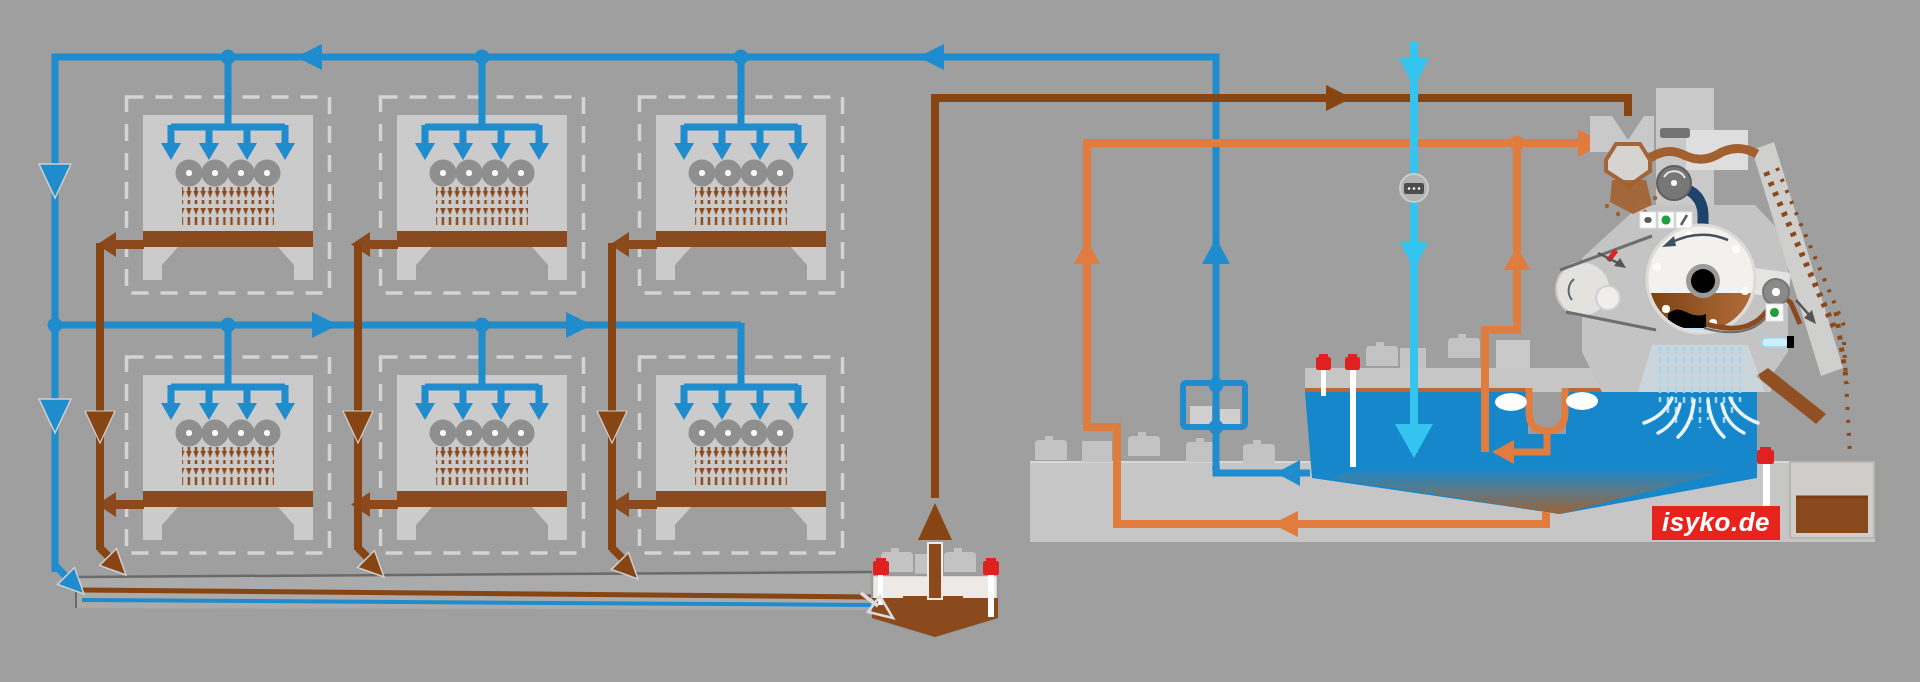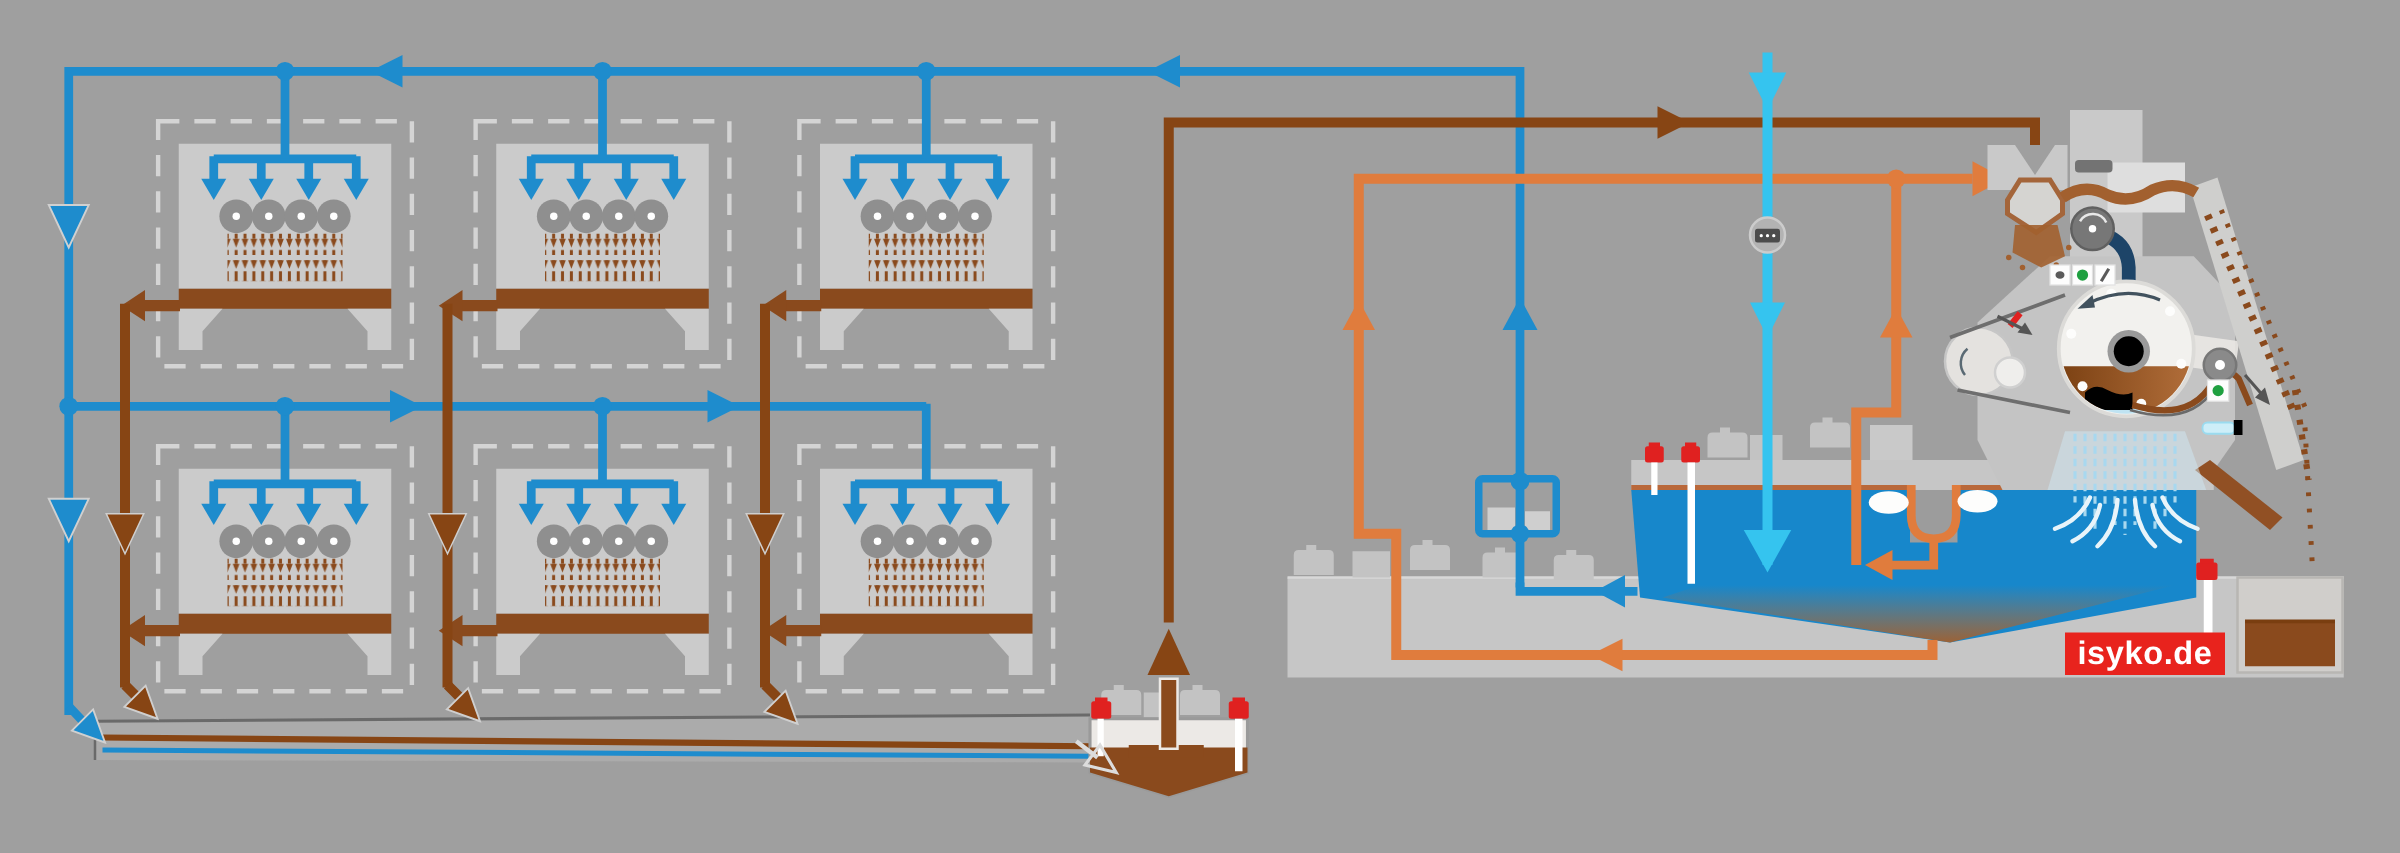--- a/index.html
+++ b/index.html
@@ -4,21 +4,21 @@
 <title>Diagram</title>
 <style>
   :root{
     --bg:#9f9f9f; --pipe-blue:#1e8ccd; --pipe-cyan:#35c4ef; --pipe-brown:#874514;
     --pipe-orange:#e07c3d; --pipe-navy:#1d4468; --water:#1787cb; --sludge:#8a4a1d;
     --machine-gray:#cbcbcb; --panel-gray:#c6c6c6; --dashed-gray:#d4d4d4;
     --alert-red:#e02120; --ok-green:#1fa040; --label-red:#e8231d; --label-text:#ffffff;
   }
   html,body{margin:0;padding:0;background:var(--bg);}
   .stage{position:relative;width:1920px;height:682px;background:var(--bg);overflow:hidden;
-         font-family:"Liberation Sans", sans-serif;}
+         font-family:"Liberation Sans", sans-serif;font-style:italic;}
   svg{position:absolute;left:0;top:0;}
   
   .sB{stroke:var(--pipe-blue);} .sC{stroke:var(--pipe-cyan);} .sN{stroke:var(--pipe-brown);}
   .sO{stroke:var(--pipe-orange);} .sV{stroke:var(--pipe-navy);}
   
   .fB{fill:var(--pipe-blue);} .fC{fill:var(--pipe-cyan);} .fN{fill:var(--pipe-brown);}
   .fO{fill:var(--pipe-orange);} .fR{fill:var(--alert-red);} .fG{fill:var(--ok-green);}
   .fW{fill:var(--water);} .fS{fill:var(--sludge);}
   .brand-text{font-family:"Liberation Sans",sans-serif;font-weight:bold;font-size:26px;
               fill:var(--label-text);letter-spacing:.5px;}

